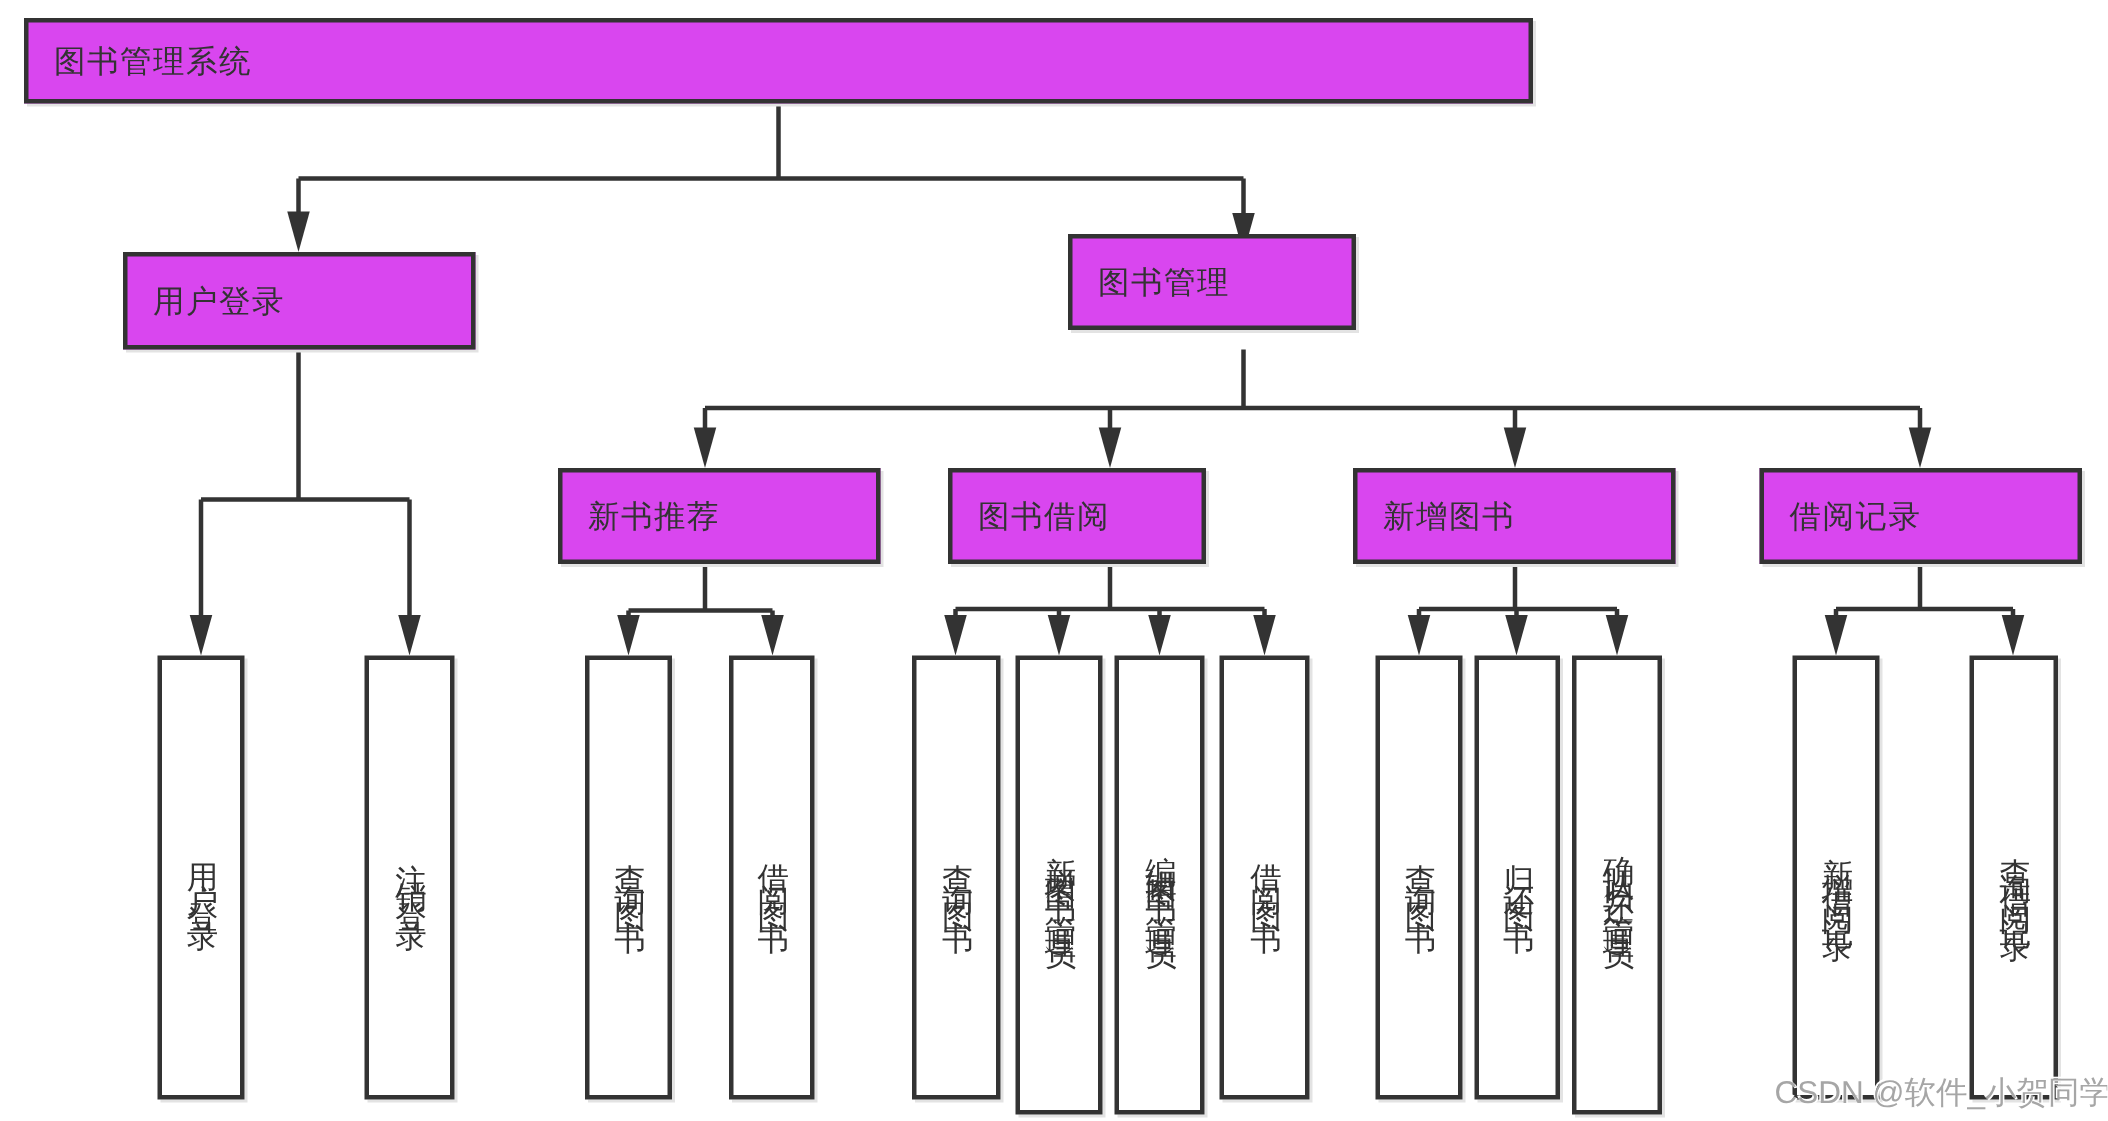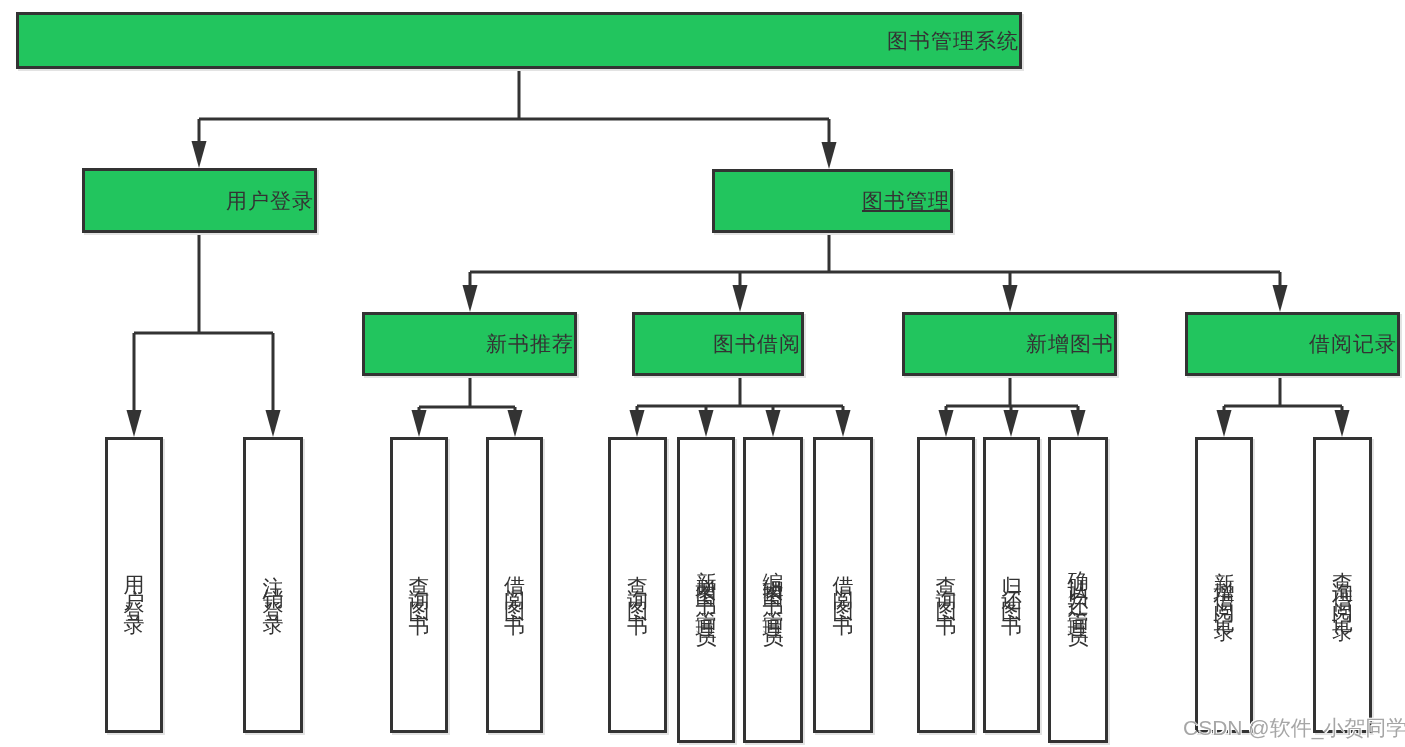--- a/index.html
+++ b/index.html
@@ -18,28 +18,29 @@
     position: absolute;
     left: 0; top: 0;
     width: 1405px; height: 747px;
   }
   .connectors path { stroke: var(--line); stroke-width: 3; fill: none; }
   .connectors polygon { fill: var(--line); }
   .hbox {
     position: absolute;
     box-sizing: border-box;
     border: 3px solid var(--line);
-    background: #22c55e;
+    background: #d946ef;
     display: flex;
     align-items: center;
-    justify-content: flex-end;
+    justify-content: flex-start;
     font-size: 21px;
     color: var(--text);
     letter-spacing: 1px;
     box-shadow: 2px 2px 0 #e3e3e3;
+    padding-left: 17px;
   }
   .vbox {
     position: absolute;
     box-sizing: border-box;
     border: 3px solid var(--line);
     background: #fff;
     writing-mode: vertical-rl;
     text-orientation: mixed;
     display: flex;
     align-items: center;
@@ -109,34 +110,34 @@
     </g>
   </svg>
 
   <div class="hbox" style="left:16px; top:12px; width:1006px; height:57px;">
     <span>图书管理系统</span>
   </div>
 
   <div class="hbox" style="left:82px; top:168px; width:235px; height:65px;">
     <span>用户登录</span>
   </div>
-  <div class="hbox" style="left:712px; top:169px; width:241px; height:64px;text-decoration:underline;">
+  <div class="hbox" style="left:712px; top:156px; width:192px; height:64px;">
     <span>图书管理</span>
   </div>
 
-  <div class="hbox" style="left:362px; top:312px; width:215px; height:64px;">
+  <div class="hbox" style="left:372px; top:312px; width:215px; height:64px;">
     <span>新书推荐</span>
   </div>
   <div class="hbox" style="left:632px; top:312px; width:172px; height:64px;">
     <span>图书借阅</span>
   </div>
   <div class="hbox" style="left:902px; top:312px; width:215px; height:64px;">
     <span>新增图书</span>
   </div>
-  <div class="hbox" style="left:1173px; top:312px; width:215px; height:64px;margin-left:12px;">
+  <div class="hbox" style="left:1173px; top:312px; width:215px; height:64px;">
     <span>借阅记录</span>
   </div>
 
   <div class="vbox ls4" style="left:105px; width:58px;">
     <span>用户登录</span>
   </div>
   <div class="vbox ls4" style="left:243px; width:60px;">
     <span>注销登录</span>
   </div>
 

